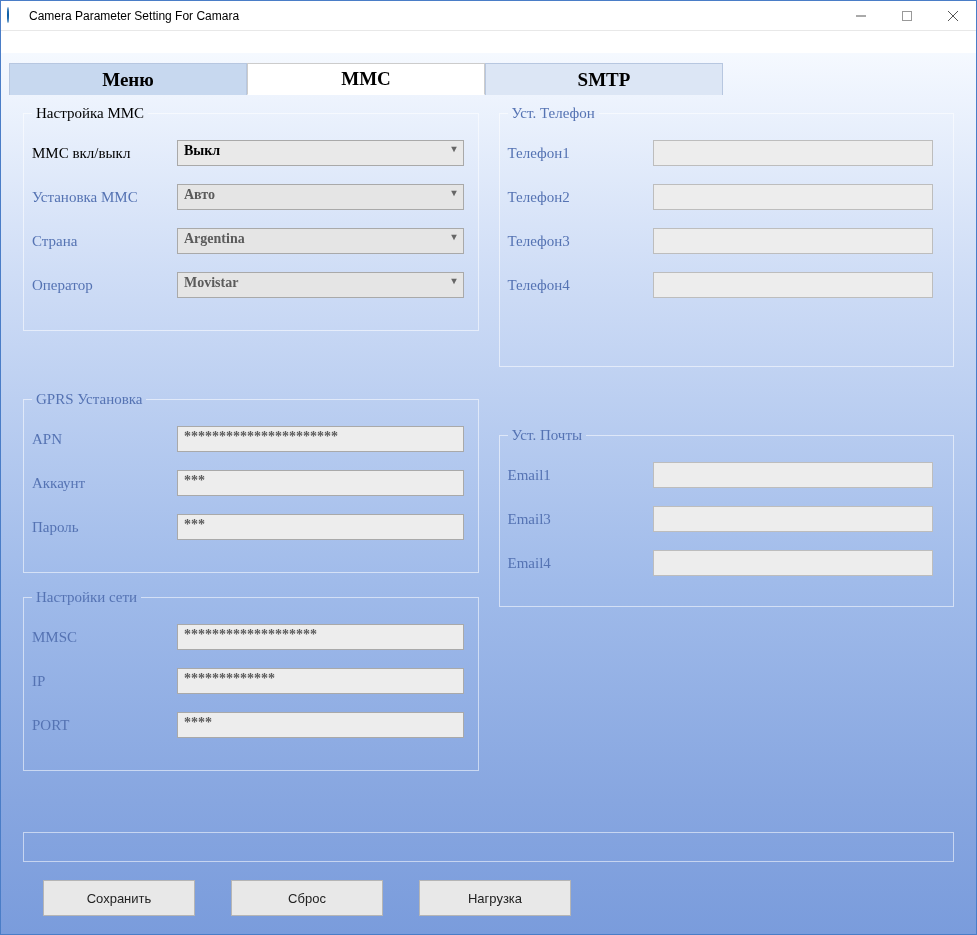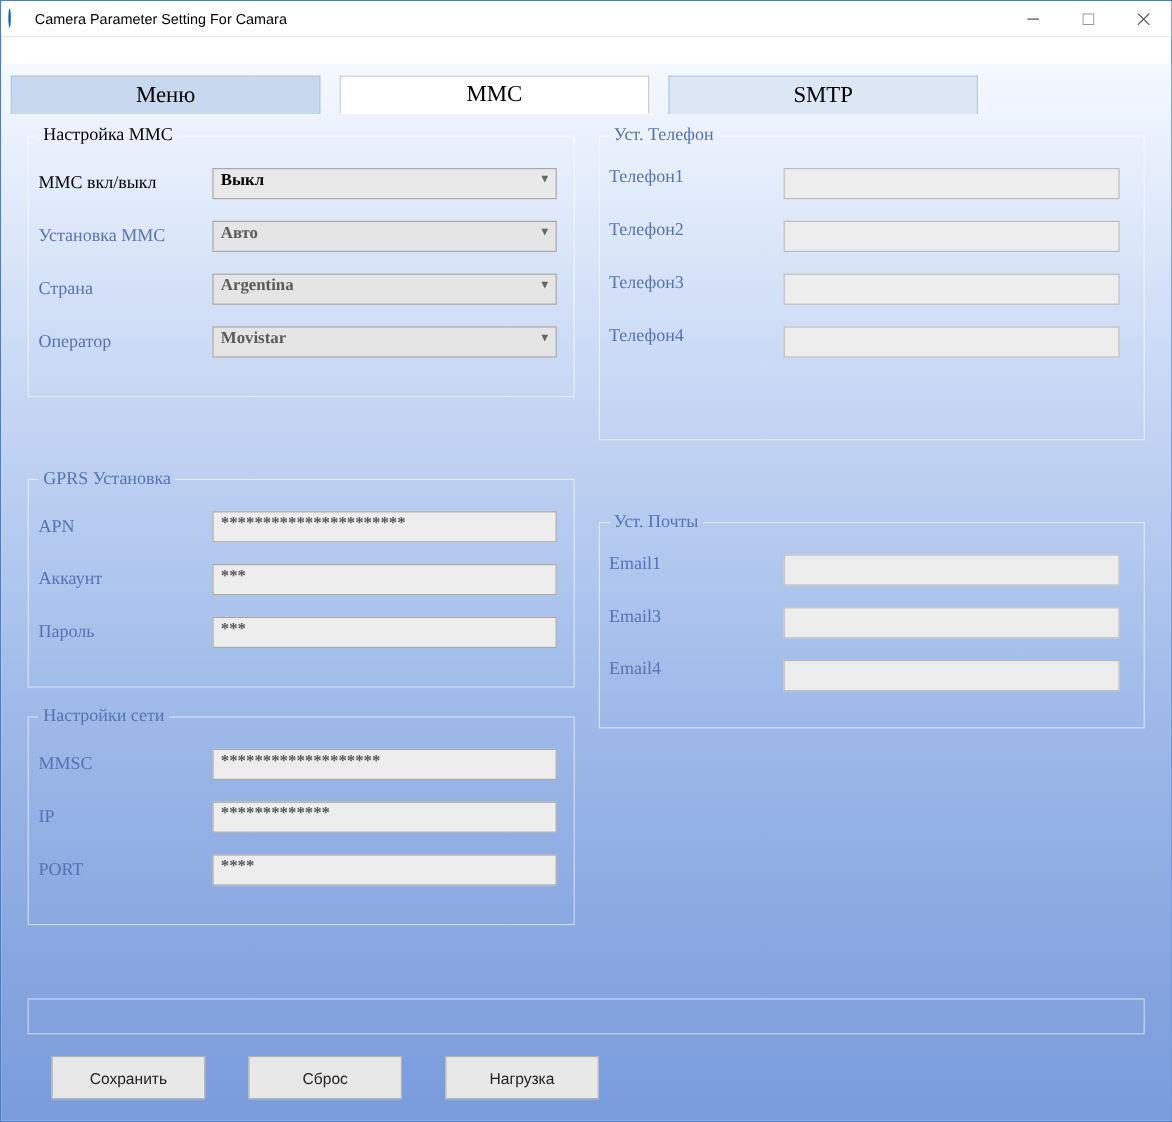--- a/index.html
+++ b/index.html
@@ -7,21 +7,21 @@
   .window { width:977px; height:935px; background:#fff; display:flex; flex-direction:column; border:1px solid #4a7dc7;gap:22px; }
   .titlebar { height:30px; background:#fff; display:flex; align-items:center; padding:0 0 0 6px; color:#000; font-size:12px; border-bottom:1px solid #e8e8e8;}
   .titlebar .app-icon { width:16px; height:16px; margin-right:6px; }
   .titlebar .title-text { flex:1; }
   .win-controls { display:flex; height:100%; }
   .win-btn { width:46px; height:100%; display:flex; align-items:center; justify-content:center; color:#555; }
 
   .client { flex:1; background:linear-gradient(180deg,#f5f9ff 0%, #cfddf6 25%, #a0bbea 60%, #87a6e0 85%, #7a9cdc 100%); padding:10px 8px 10px 8px; display:flex; flex-direction:column; }
 
   .tabs { display:flex; margin:0 0 0 0; }
-  .tab { width:258px; height:32px; display:flex; align-items:center; justify-content:center; font-size:19px; font-family:"Times New Roman", serif; background:#c7d8ef; border:1px solid #b7c7e0; border-bottom:none; margin-right:16px; cursor:default; }
+  .tab { width:238px; height:32px; display:flex; align-items:center; justify-content:center; font-size:19px; font-family:"Times New Roman", serif; background:#c7d8ef; border:1px solid #b7c7e0; border-bottom:none; margin-right:0; cursor:default;font-weight:bold; }
   .tab.first { background:#c7d8ef; }
   .tab.active { background:#ffffff; border:1px solid #ccc; border-bottom:1px solid #fff; }
   .tab:not(.active):not(.first){ background:#dce6f5; }
 
   .panel-area { flex:1; display:flex; flex-direction:column; }
   .form-columns { flex:1; display:flex; gap:20px; padding:10px 14px 0 14px; }
   .col { flex:1; display:flex; flex-direction:column; }
 
   fieldset.grp { border:1px solid rgba(255,255,255,0.55); margin:0 0 16px 0; padding:18px 14px 18px 8px; position:relative; }
   fieldset.grp legend { font-size:15px; font-family:"Times New Roman", serif; padding:0 4px; color:#5573b3; }
@@ -33,27 +33,27 @@
   fieldset.enabled .row.enabled .lbl { color:#000; }
 
   .field { flex:1; height:26px; background:#e6e6e6; border:1px solid #a9a9a9; padding:2px 6px; font-size:14px; font-family:"Times New Roman", serif; color:#5b5b5b; display:flex; align-items:flex-start; justify-content:space-between;font-weight:bold; }
   .field.select { background:#e5e5e5; }
   .field.select.active { background:#e9e9e9; color:#000; }
   .field.text { background:#ededed; }
   .chev { font-size:10px; color:#666; margin-left:6px; }
   fieldset.enabled .row.enabled .field { color:#000; }
 
   .right-field { width:280px; height:26px; background:#ededed; border:1px solid #bdbdbd; padding:2px 6px; font-size:14px; font-family:"Times New Roman", serif; color:#5b5b5b; display:flex; align-items:center; }
-  .right-row { display:flex; align-items:flex-start; margin-bottom:18px; }
+  .right-row { display:flex; align-items:center; margin-bottom:18px; }
   .right-row:last-child { margin-bottom:12px; }
   .right-row .lbl { width:145px; font-size:15px; font-family:"Times New Roman", serif; color:#5573b3; }
 
   .bottom-stripe { height:30px; border:1px solid rgba(255,255,255,0.55); margin:0 14px; }
   .buttons { display:flex; gap:36px; padding:18px 34px 8px 34px; }
-  .btn { width:128px; height:36px; background:#e8e8e8; border:1px solid #b5b5b5; display:flex; align-items:center; justify-content:center; font-size:13px; color:#222; cursor:default; }
+  .btn { width:152px; height:36px; background:#e8e8e8; border:1px solid #b5b5b5; display:flex; align-items:center; justify-content:center; font-size:13px; color:#222; cursor:default; }
 
   .app-icon-inner { width:16px; height:16px; border-radius:50%; background:radial-gradient(circle at 50% 45%, #34c5ff 0%, #1169c7 70%); border:1px solid #0d5fa8; position:relative; }
 </style>
 </head>
 <body>
 
 <div class="window">
   <div class="titlebar">
     <span class="app-icon"><span class="app-icon-inner"></span></span>
     <span class="title-text">Camera Parameter Setting For  Camara</span>

